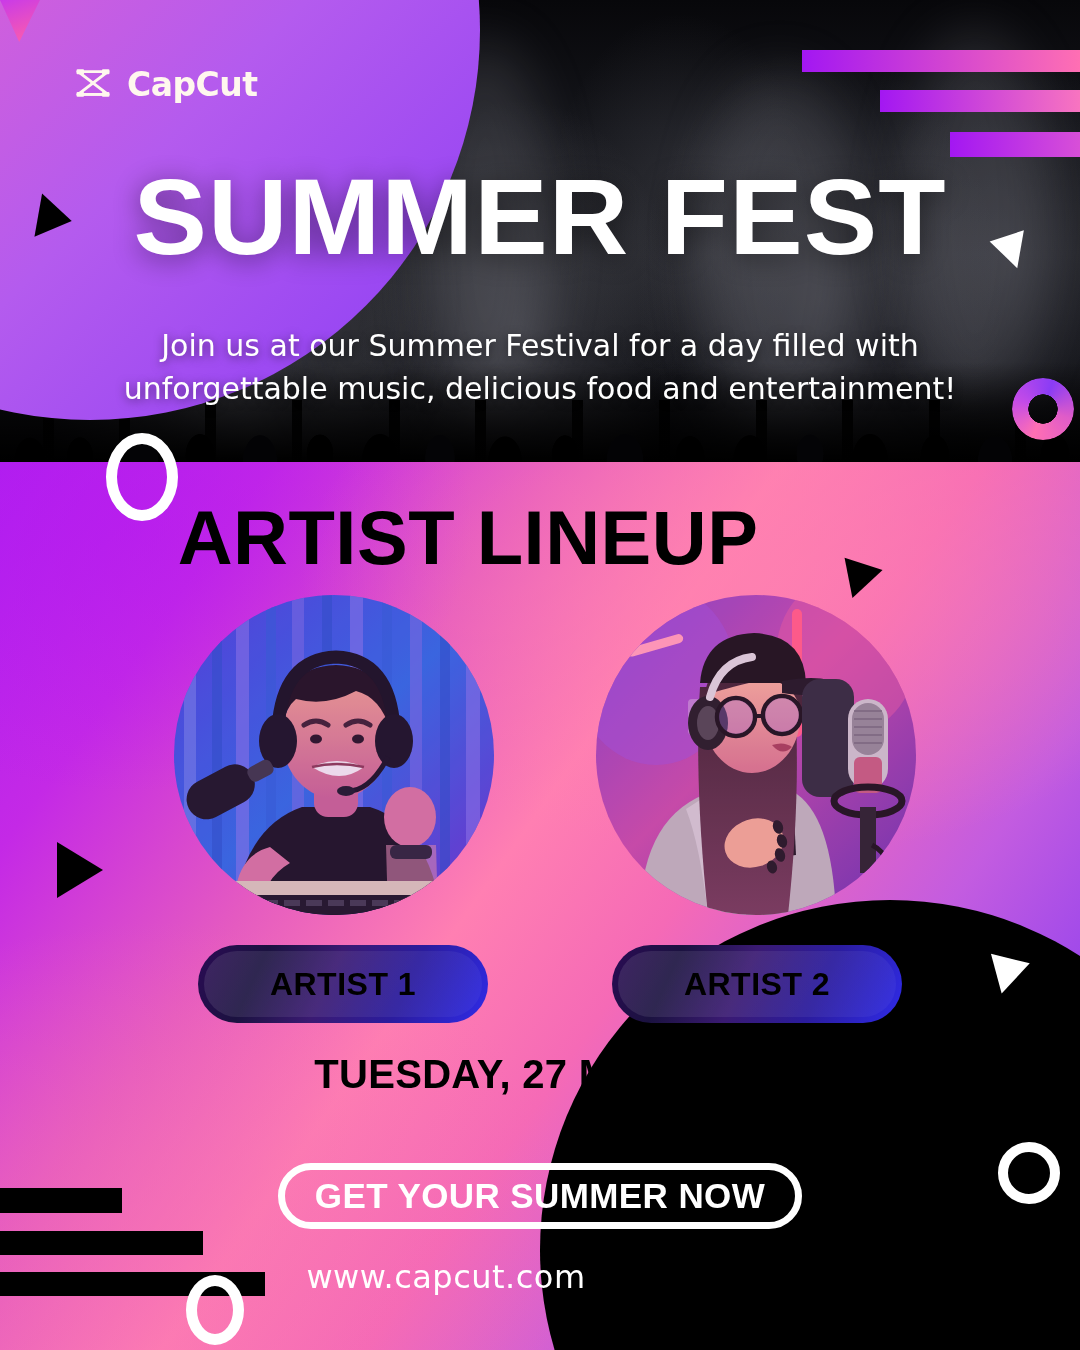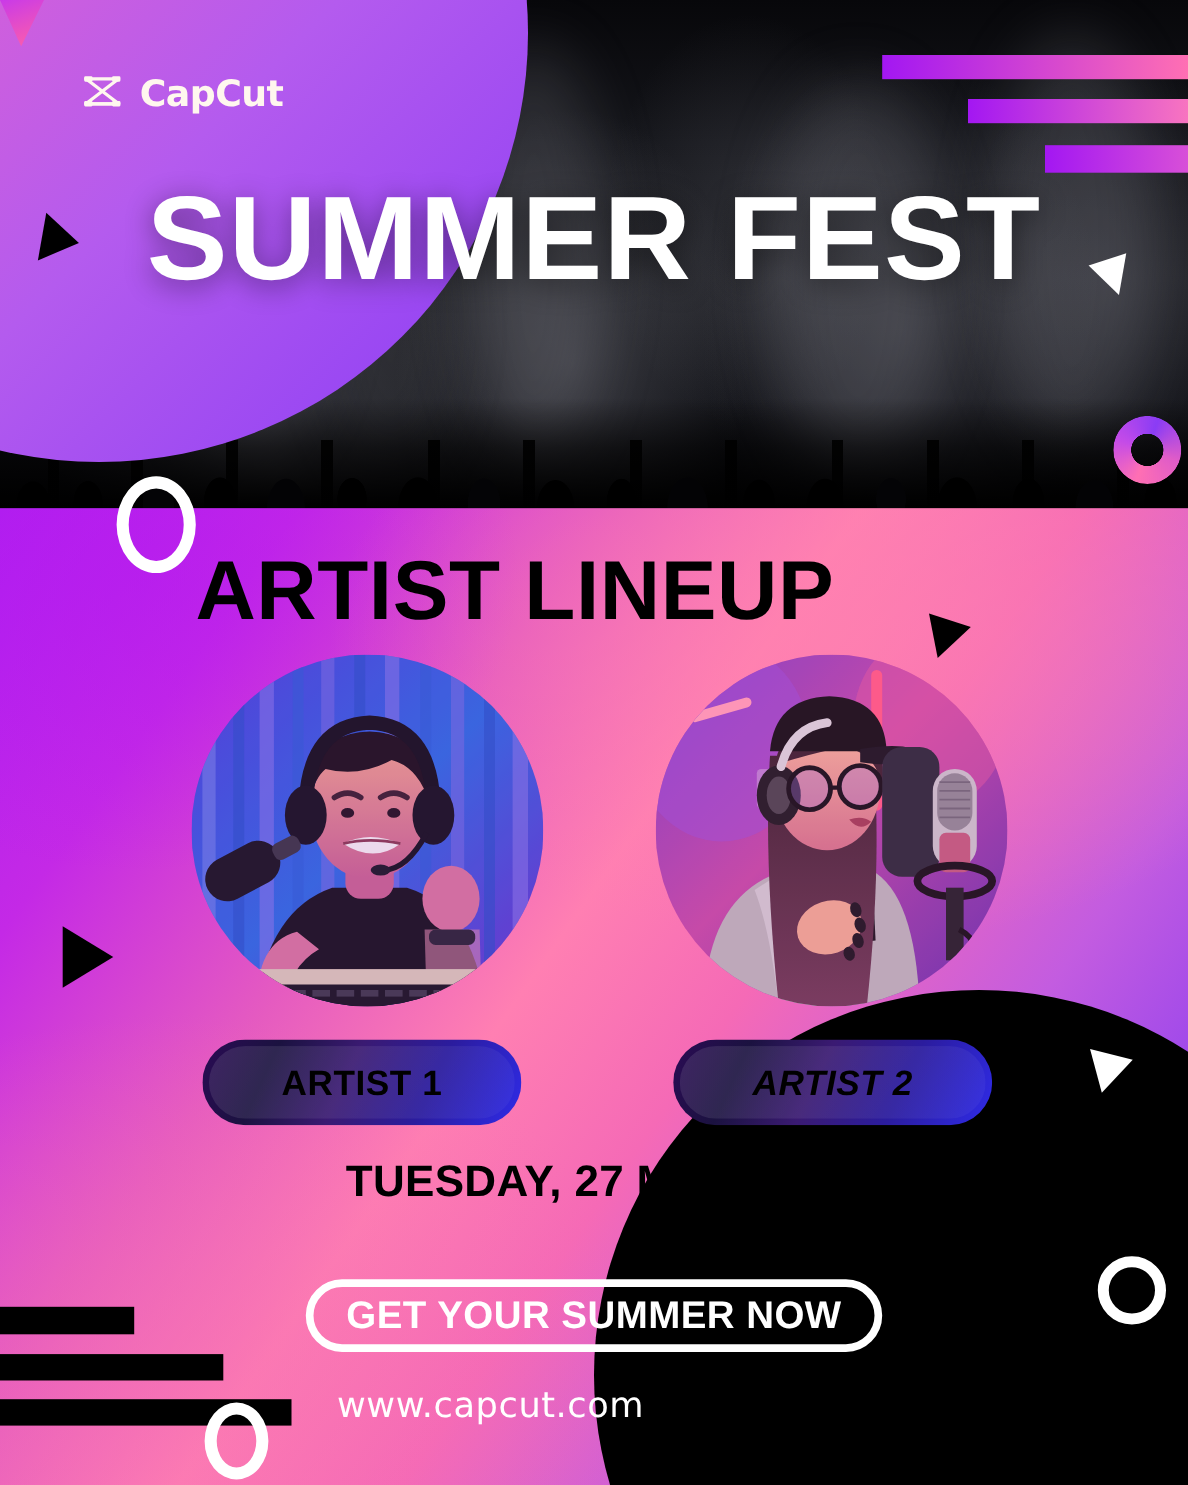--- a/index.html
+++ b/index.html
@@ -144,22 +144,22 @@
   .artist-btn{
     position:absolute;width:290px;height:78px;border-radius:39px;
     border:6px solid transparent;
     background:
       linear-gradient(120deg, rgba(255,255,255,.10), rgba(255,255,255,.04)) padding-box,
       linear-gradient(115deg,#2B0B55 0%,#1B1240 22%,#3A1A72 45%,#2B1C9E 70%,#2F2BE8 100%) border-box;
     display:flex;align-items:center;justify-content:center;
     color:#000;font-size:32px;font-weight:700;letter-spacing:.5px;
     font-family:"Liberation Sans","DejaVu Sans",sans-serif;
   }
-  .artist-btn.b1{left:184px;top:945px;}
-  .artist-btn.b2{left:612px;top:945px;font-style:italic;}
+  .artist-btn.b1{left:198px;top:945px;}
+  .artist-btn.b2{left:612px;top:945px;}
 
   .event-date{
     position:absolute;left:0;top:1050px;width:1080px;text-align:center;
     color:#000;font-size:40px;font-weight:700;line-height:1.22;letter-spacing:.3px;
     font-family:"Liberation Sans","DejaVu Sans",sans-serif;
   }
 
   .cta{
     position:absolute;left:278px;top:1163px;width:524px;height:66px;
     border:7px solid #fff;border-radius:36px;
@@ -247,20 +247,21 @@
         <rect x="5.2" y="8.4" width="8.6" height="5.6" rx="1.2" fill="#FFF7EE" stroke="none"></rect>
         <rect x="34.2" y="8.4" width="8.6" height="5.6" rx="1.2" fill="#FFF7EE" stroke="none"></rect>
         <rect x="5.2" y="34.2" width="8.6" height="5.6" rx="1.2" fill="#FFF7EE" stroke="none"></rect>
         <rect x="34.2" y="34.2" width="8.6" height="5.6" rx="1.2" fill="#FFF7EE" stroke="none"></rect>
       </g>
     </svg>
     <span class="logo-text">CapCut</span>
   </div>
 
   <div class="title">SUMMER FEST</div>
+  <div class="subtitle">Join us at our Summer Festival for a day filled with unforgettable music, delicious food and entertainment!</div>
 
   <div class="bar bar-tr1"></div>
   <div class="bar bar-tr2"></div>
   <div class="bar bar-tr3"></div>
 
   <div class="tri tri-tl"></div>
   <div class="tri-top-grad"></div>
   <div class="tri tri-tr-w"></div>
   <div class="ring ring-grad"></div>
 

